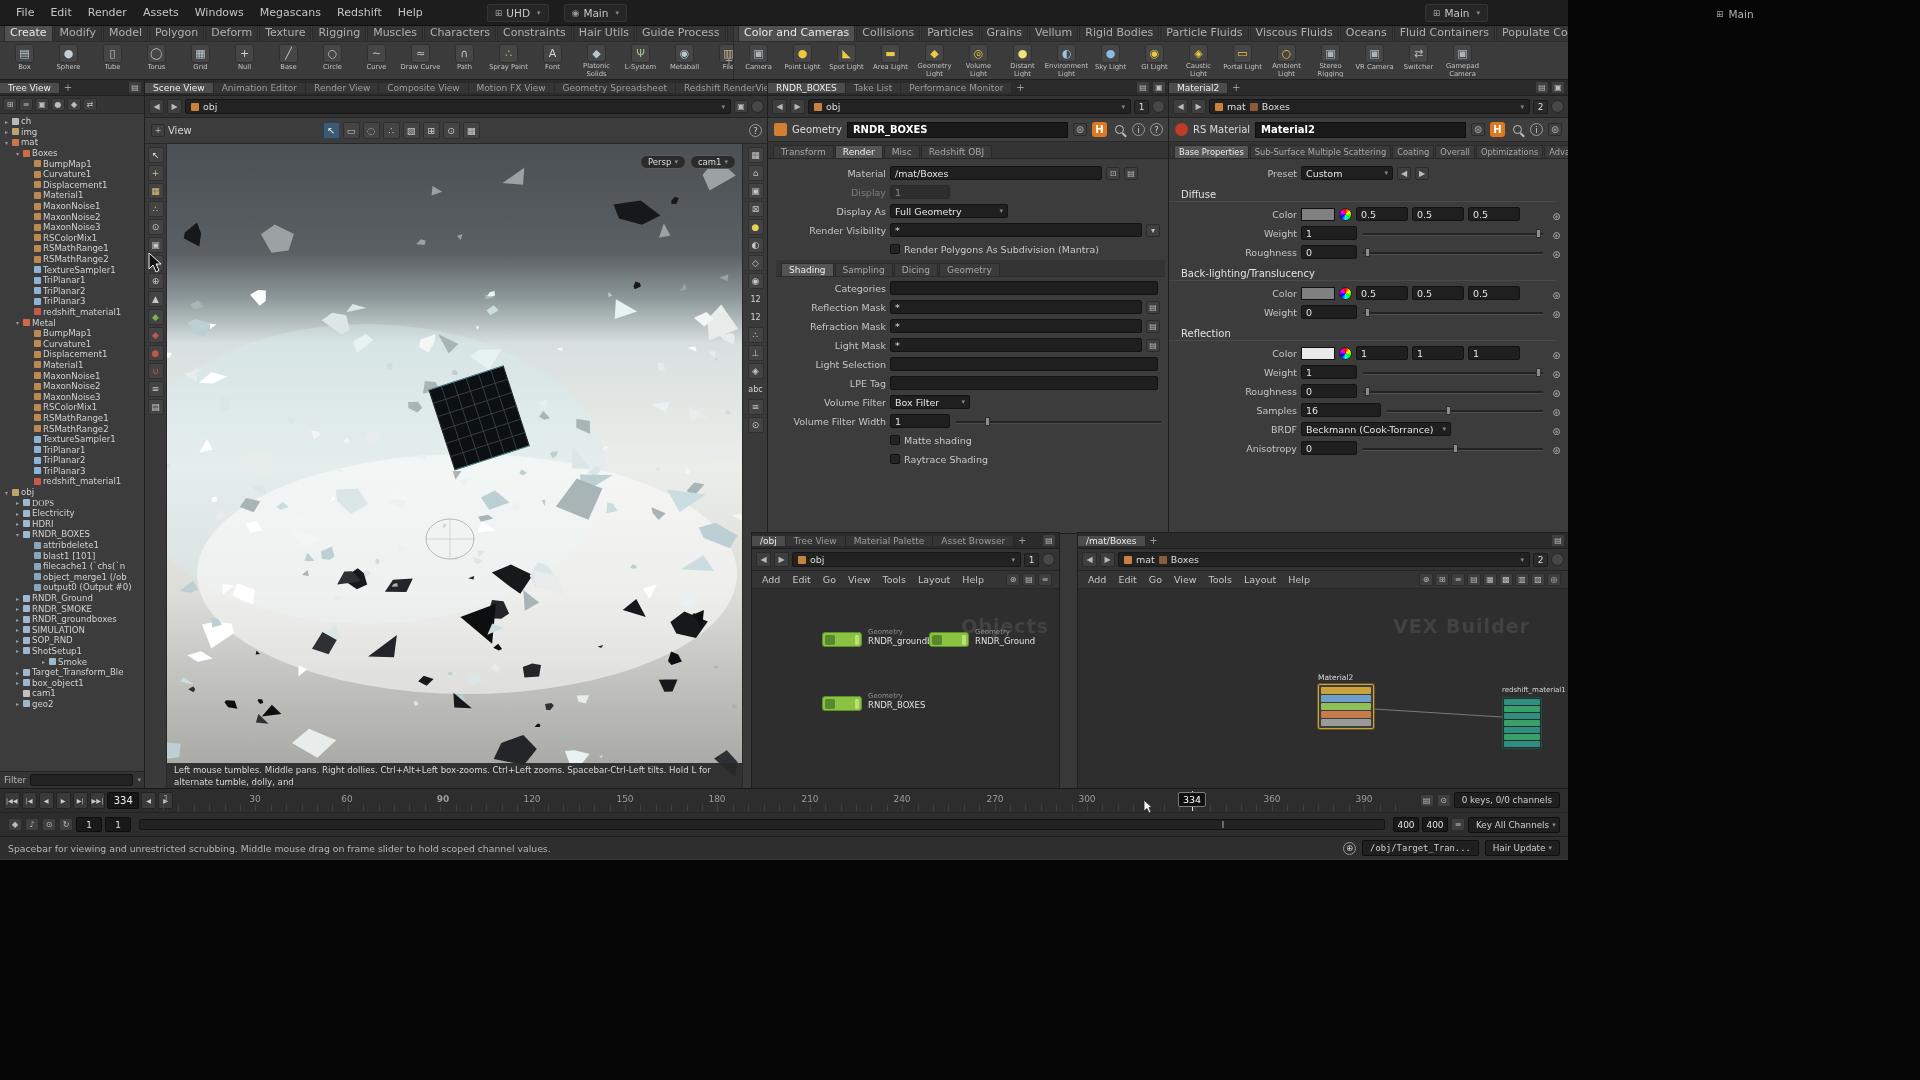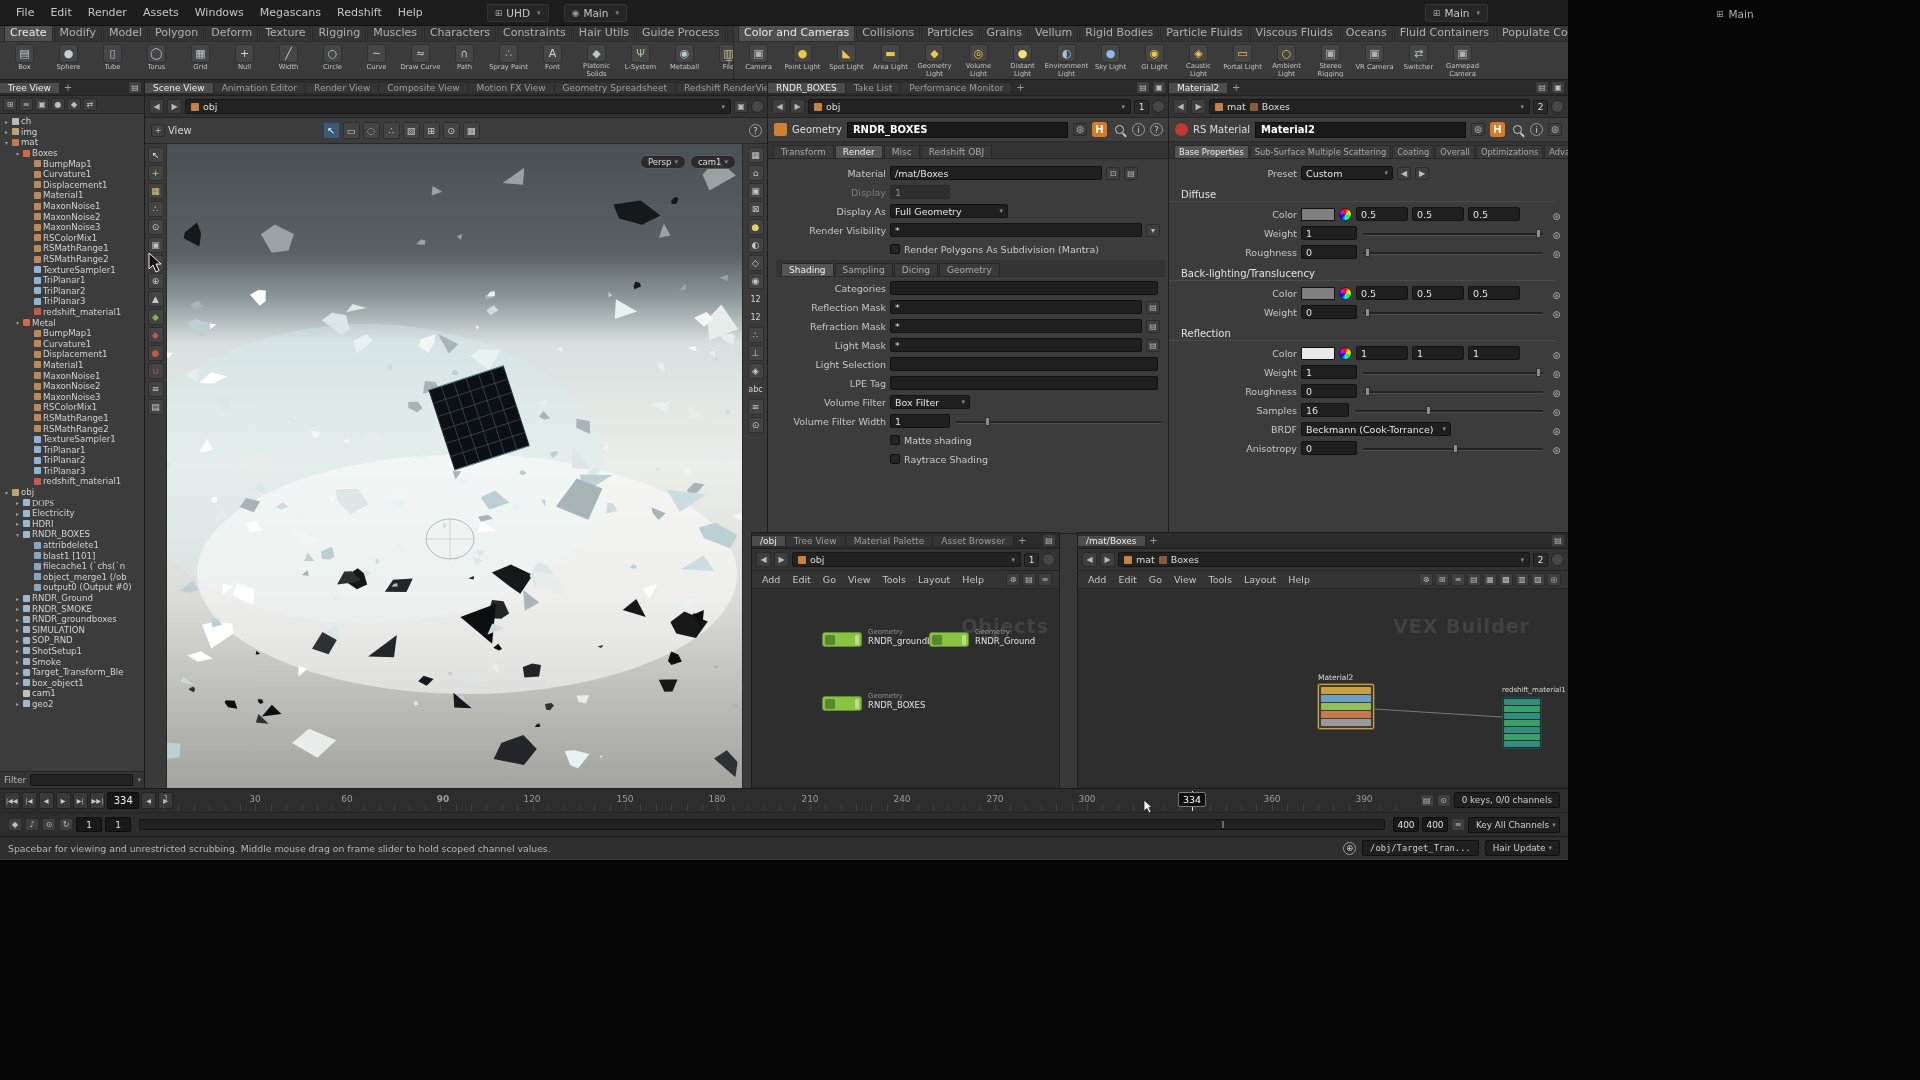--- a/index.html
+++ b/index.html
@@ -246,21 +246,21 @@
             <span class="tool-ic">
                 <span style="color: rgb(207, 214, 218);">+</span>
               </span>
             <span class="tool-label">Null</span>
           </div>
 
           <div class="shelf-tool">
             <span class="tool-ic">
                 <span style="color: rgb(185, 199, 206);">╱</span>
               </span>
-            <span class="tool-label">Width</span>
+            <span class="tool-label">Base</span>
           </div>
 
           <div class="shelf-tool">
             <span class="tool-ic">
                 <span style="color: rgb(185, 199, 206);">○</span>
               </span>
             <span class="tool-label">Circle</span>
           </div>
 
           <div class="shelf-tool">
@@ -803,21 +803,21 @@
           <span class="tic" style="background: rgb(157, 183, 205);"></span>
           <span class="tlabel">SOP_RND</span>
         </div>
 
         <div class="trow" style="padding-left: 14px;">
           <span class="tarrow">▸</span>
           <span class="tic" style="background: rgb(157, 183, 205);"></span>
           <span class="tlabel">ShotSetup1</span>
         </div>
 
-        <div class="trow" style="padding-left: 14px;">
+        <div class="trow" style="padding-left: 14px; margin-left: 26px;">
           <span class="tarrow">▸</span>
           <span class="tic" style="background: rgb(157, 183, 205);"></span>
           <span class="tlabel">Smoke</span>
         </div>
 
         <div class="trow" style="padding-left: 14px;">
           <span class="tarrow">▸</span>
           <span class="tic" style="background: rgb(157, 183, 205);"></span>
           <span class="tlabel">Target_Transform_Ble</span>
         </div>
@@ -1222,20 +1222,23 @@
             </span>
           </div>
       <div class="vbadges">
         <span class="badge caret">
               <span>Persp</span>
             </span>
         <span class="badge caret">
               <span>cam1</span>
             </span>
       </div>
+      <div class="vhelp">
+        <span>Left mouse tumbles. Middle pans. Right dollies. Ctrl+Alt+Left box-zooms. Ctrl+Left zooms. Spacebar-Ctrl-Left tilts. Hold L for alternate tumble, dolly, and</span><br>
+      </div>
     </div>
   </div>
 
   <div class="pane" style="left:768px;top:80px;width:401px;height:453px">
     <div class="ptabbar">
       <div class="row">
 
       <div class="ptab active">
               <span>RNDR_BOXES</span>
             </div>
@@ -1494,21 +1497,21 @@
       <div class="prow">
         <span class="plabel">Roughness</span>
         <span class="pfield" style="width:56px">0</span>
         <span class="slider">
               <span class="thumb" style="left:1%"></span>
             </span>
         <span class="rowgear gear"></span>
       </div>
       <div class="prow">
         <span class="plabel">Samples</span>
-        <span class="pfield" style="width:48px">16</span>
+        <span class="pfield" style="width:80px">16</span>
         <span class="slider">
               <span class="thumb" style="left:38%"></span>
             </span>
         <span class="rowgear gear"></span>
       </div>
       <div class="prow">
         <span class="plabel">BRDF</span>
         <span class="pfield dd" style="width:150px">
               <span>Beckmann (Cook-Torrance)</span>
             </span>

